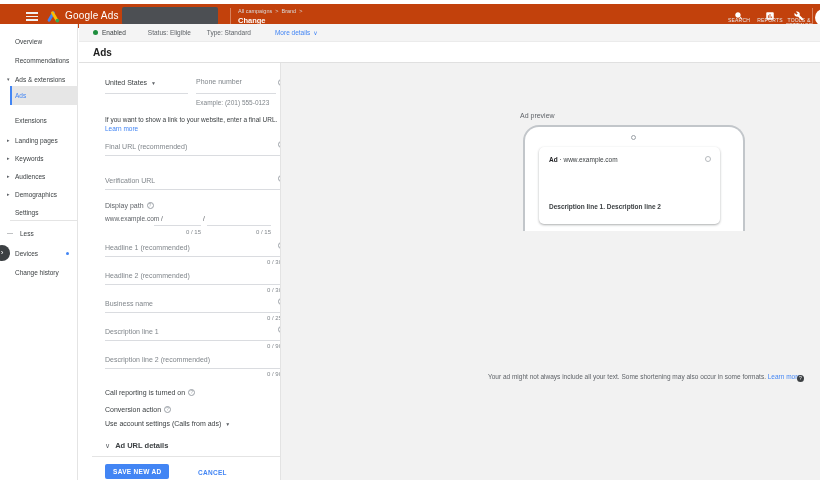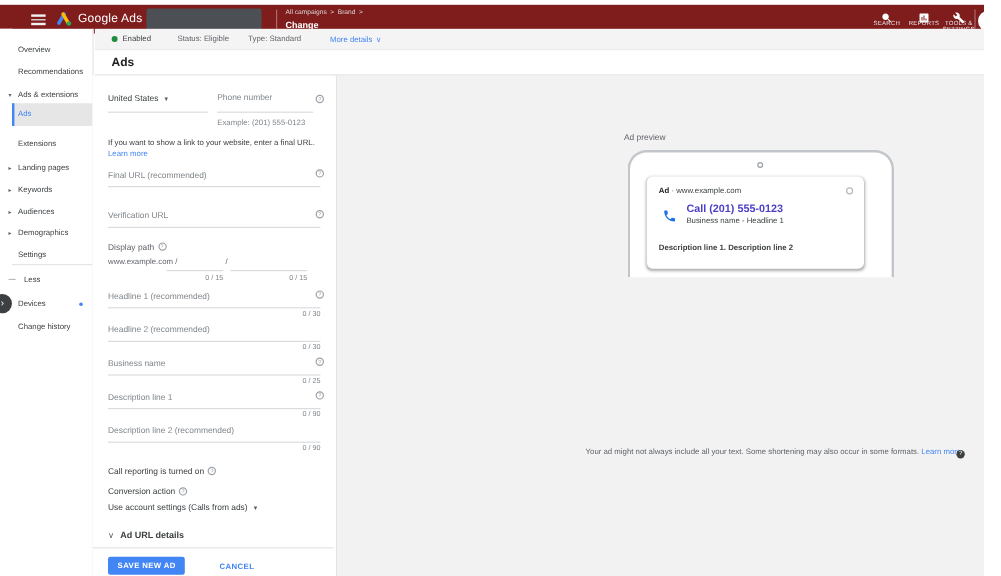--- a/index.html
+++ b/index.html
@@ -1,20 +1,20 @@
 <!DOCTYPE html>
 <html><head>
 <meta charset="utf-8">
 <style>
   html,body{margin:0;padding:0;width:834px;height:480px;overflow:hidden;
     font-family:"Liberation Sans",sans-serif;background:#fff;position:relative;}
   *{box-sizing:border-box;}
 
   
-  .topbar{position:absolute;left:0;top:4px;width:820px;height:24px;background:#7f1d1d;color:#fff;}
+  .topbar{position:absolute;left:0;top:4px;width:820px;height:24px;background:#c2410c;color:#fff;}
   .hamburger{position:absolute;left:26px;top:8px;width:12px;height:9px;cursor:pointer;}
   .hamburger i{display:block;height:1.5px;background:#f1f1f1;margin-bottom:2px;}
   .brand-logo{position:absolute;left:46px;top:5px;}
   .brand-name{position:absolute;left:65px;top:0;height:24px;line-height:24px;font-size:10px;color:#fff;letter-spacing:.2px;}
   .topsearch{position:absolute;left:122px;top:3px;width:96px;height:18px;background:#4c4f53;border-radius:2px;}
   .topsep{position:absolute;left:230px;top:4px;width:1px;height:16px;background:rgba(255,255,255,.35);}
   .crumbs{position:absolute;left:238px;top:3px;line-height:9px;white-space:nowrap;}
   .crumbs .l1{font-size:5.5px;color:#d8dadc;}
   .crumbs .l1 .sep{margin:0 3px;}
   .crumbs .l2{font-size:7.5px;font-weight:bold;color:#fff;}
@@ -44,21 +44,21 @@
   .side-item.active{left:10px;width:68px;height:19px;background:#e6e6e6;padding-left:5px;color:#4285f4;}
   .side-item.active::before{content:"";position:absolute;left:0;top:0;bottom:0;width:2px;background:#4285f4;}
   .side-div{position:absolute;left:10px;top:196px;width:68px;height:1px;background:#e4e4e4;}
   .side-item .minus{position:absolute;left:7px;font-size:6px;color:#5f6368;}
   .side-item.less{padding-left:20px;}
   .bluedot{position:absolute;right:9px;top:6px;width:3px;height:3px;border-radius:50%;background:#4285f4;}
   .expander{position:absolute;left:-6px;top:245px;width:16px;height:16px;border-radius:50%;background:#3c4043;
     color:#fff;font-size:8px;line-height:15px;text-align:center;cursor:pointer;z-index:5;}
 
   
-  .form{position:absolute;left:77px;top:63px;width:201px;height:417px;background:#fff;}
+  .form{position:absolute;left:92px;top:63px;width:201px;height:417px;background:#fff;}
   .vline{position:absolute;left:280px;top:63px;width:1px;height:417px;background:#e3e3e3;}
   .f-label{position:absolute;font-size:7px;color:#80868b;white-space:nowrap;}
   .f-dark{color:#3c4043;}
   .uline{position:absolute;height:1px;background:#dadce0;}
   .help{position:absolute;width:7px;height:7px;border:1px solid #9aa0a6;border-radius:50%;
     font-size:4.5px;line-height:5px;text-align:center;color:#9aa0a6;}
   .help.inline{position:static;display:inline-block;vertical-align:1px;margin-left:3px;}
   .counter{position:absolute;font-size:6px;color:#80868b;text-align:right;}
   .selcaret{font-size:5px;color:#5f6368;margin-left:4px;}
   .phone-input{position:absolute;left:104px;top:15px;width:78px;border:none;outline:none;background:transparent;
@@ -276,31 +276,20 @@
 <div class="vline"></div>
 
 <section class="preview">
   <div class="pv-label">Ad preview</div>
 
   <div class="phone">
     <div class="camera"></div>
     <div class="adcard">
       <div class="adline1"><b>Ad</b> <span>·</span> <span>www.example.com</span></div>
       <div class="adinfo"></div>
-      <div class="callrow">
-        <span class="callicon">
-          <svg width="12" height="12" viewBox="0 0 24 24" fill="#1a73e8">
-              <path d="M6.62 10.79c1.44 2.83 3.76 5.14 6.59 6.59l2.2-2.2c.27-.27.67-.36 1.02-.24 1.12.37 2.33.57 3.57.57.55 0 1 .45 1 1V20c0 .55-.45 1-1 1-9.39 0-17-7.61-17-17 0-.55.45-1 1-1h3.5c.55 0 1 .45 1 1 0 1.25.2 2.45.57 3.57.11.35.03.74-.25 1.02l-2.2 2.2z"></path>
-            </svg>
-        </span>
-        <div class="calltext">
-          <div class="callhead">Call (201) 555-0123</div>
-          <div class="callsub">Business name - Headline 1</div>
-        </div>
-      </div>
       <div class="addesc">Description line 1. Description line 2</div>
     </div>
   </div>
 
   <div class="pv-note">
     <span>Your ad might not always include all your text. Some shortening may also occur in some formats.</span>
     <a class="link">Learn more</a><span class="notehelp">?</span>
   </div>
 </section>
 

